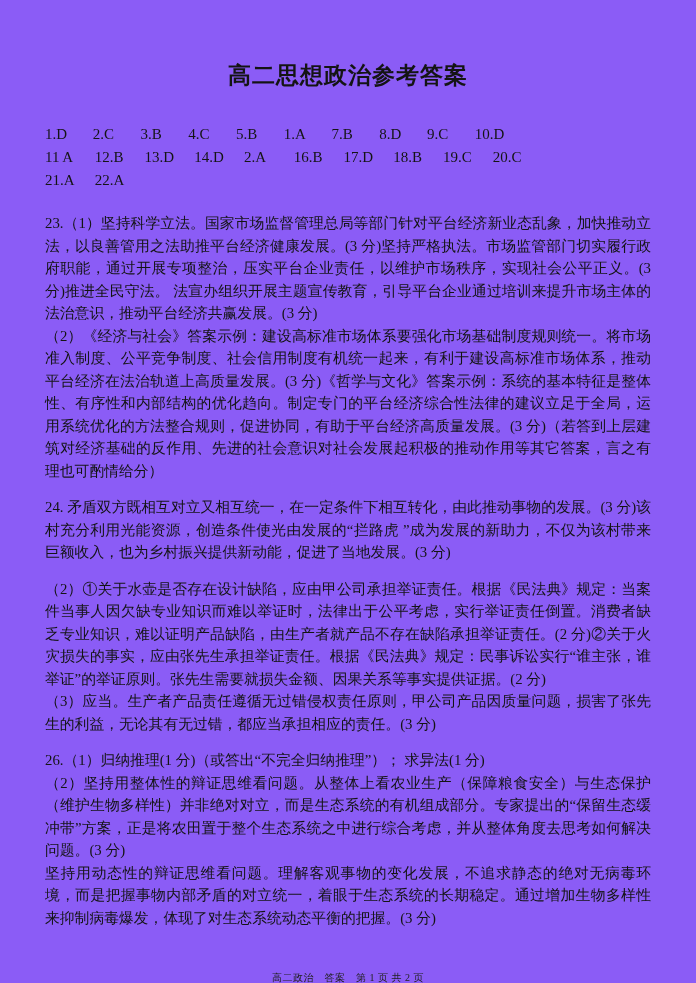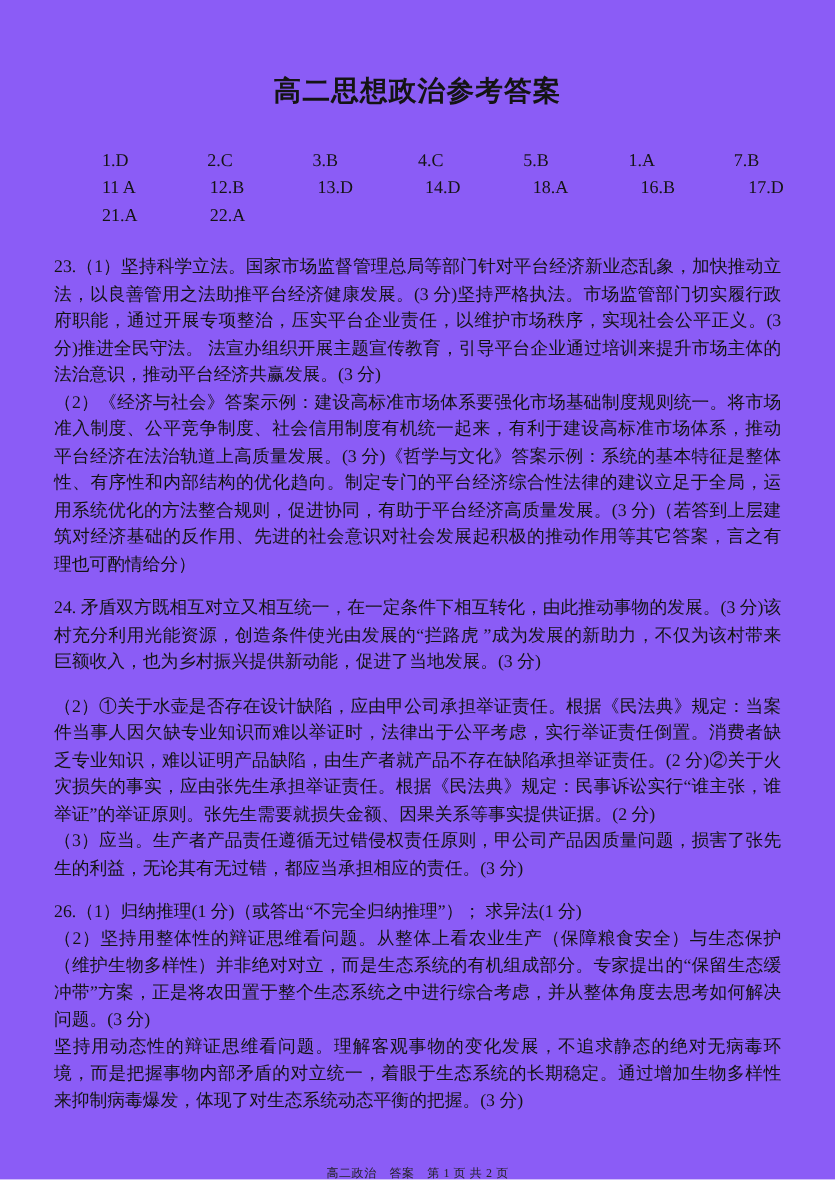--- a/index.html
+++ b/index.html
@@ -25,21 +25,20 @@
     letter-spacing: 1px;
   }
   .answer-key {
     margin: 32px 0 0 45px;
     font-size: 15px;
     line-height: 23px;
     white-space: nowrap;
   }
   .ans-row span {
     display: inline-block;
-    margin-left: 40px;
   }
   .ans-row.r1 span { width: 44px; }
   .ans-row.r2 span { width: 46px; }
   .ans-row.r3 span { width: 46px; }
   .content {
     margin: 20px 45px 0 45px;
     width: 606px;
     font-size: 14.8px;
     line-height: 22.5px;
     text-align: justify;
@@ -84,21 +83,21 @@
       <span>7.B</span>
       <span>8.D</span>
       <span>9.C</span>
       <span>10.D</span>
     </div>
     <div class="ans-row r2">
       <span>11 A</span>
       <span>12.B</span>
       <span>13.D</span>
       <span>14.D</span>
-      <span>18.A</span>
+      <span>2.A</span>
       <span>16.B</span>
       <span>17.D</span>
       <span>18.B</span>
       <span>19.C</span>
       <span>20.C</span>
     </div>
     <div class="ans-row r3">
       <span>21.A</span>
       <span>22.A</span>
     </div>

